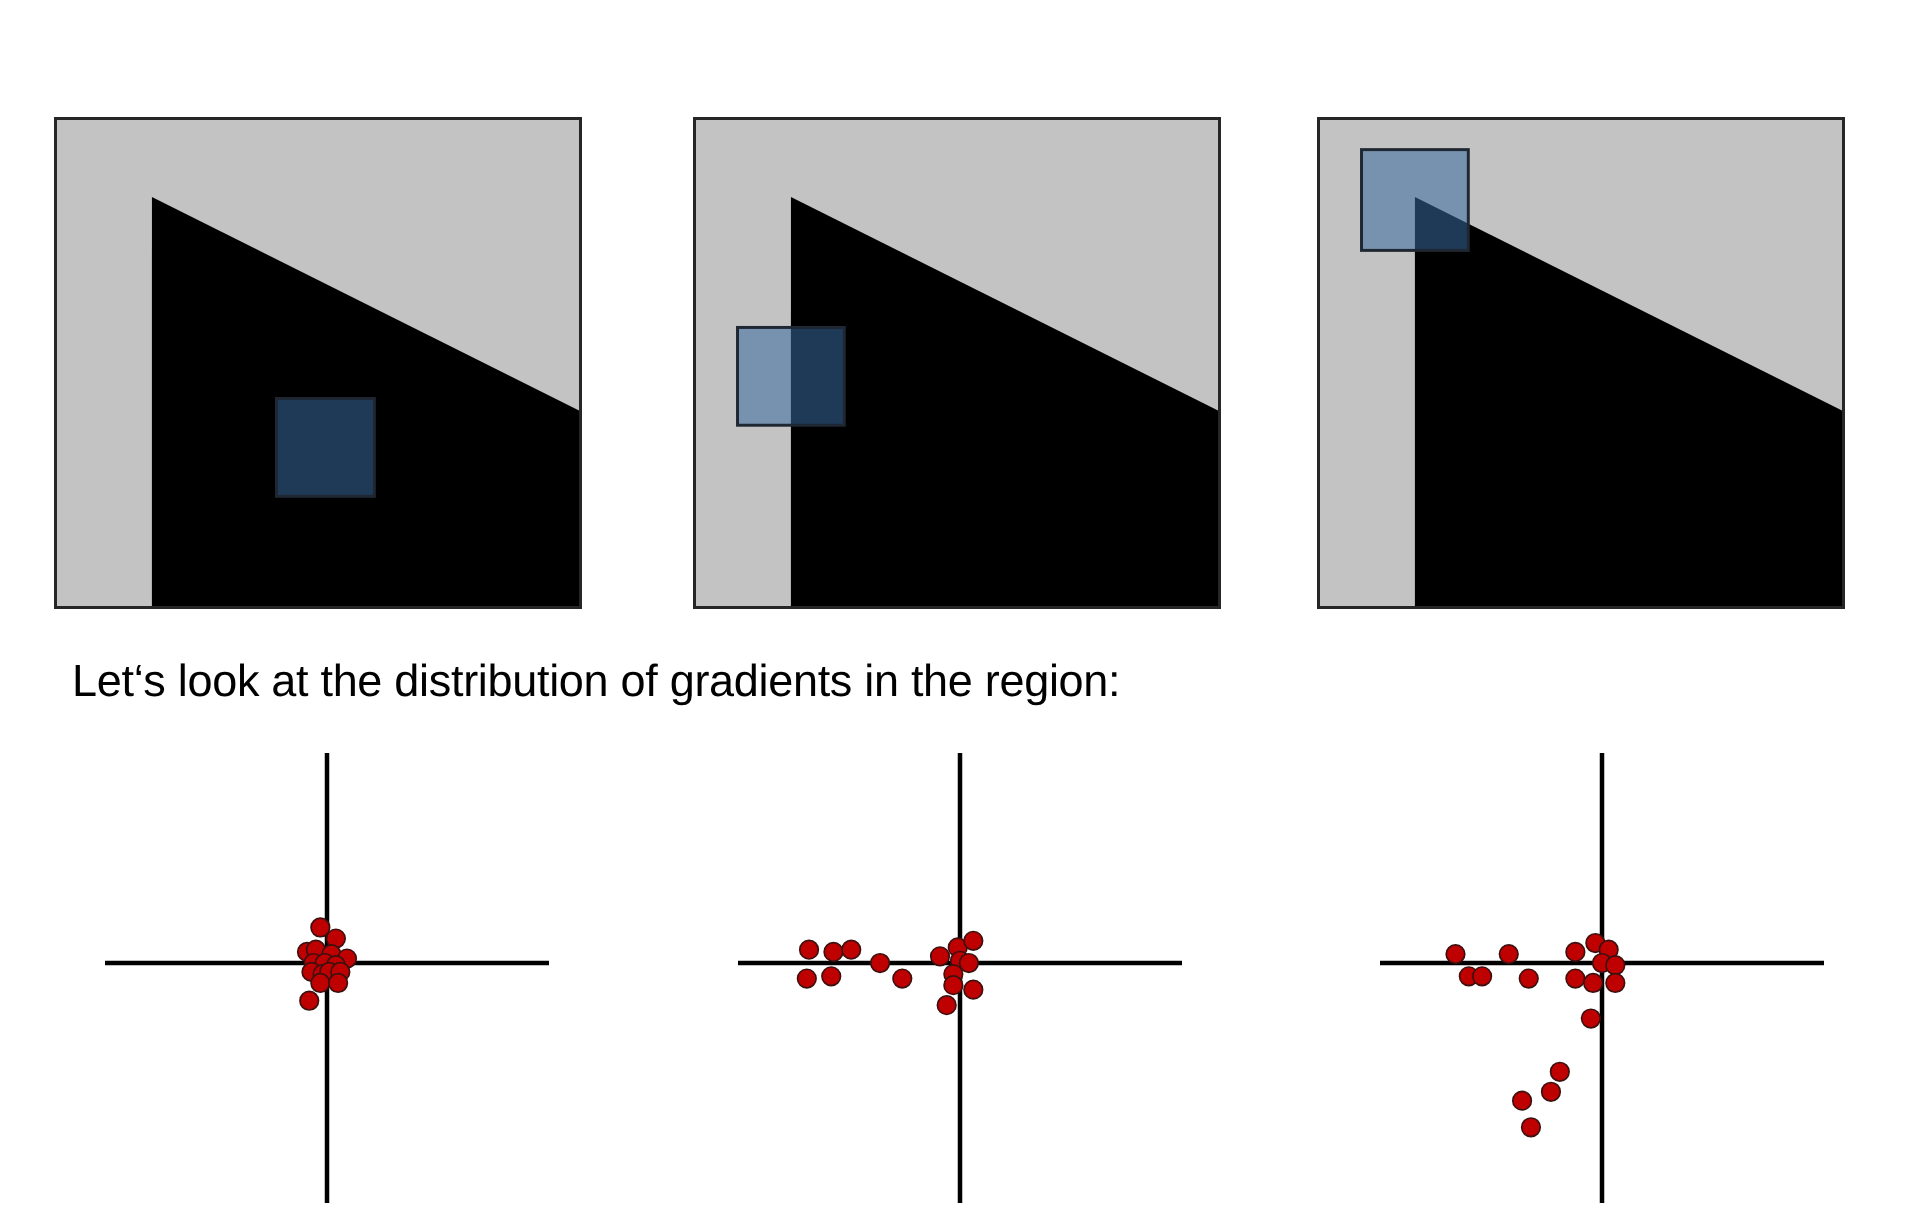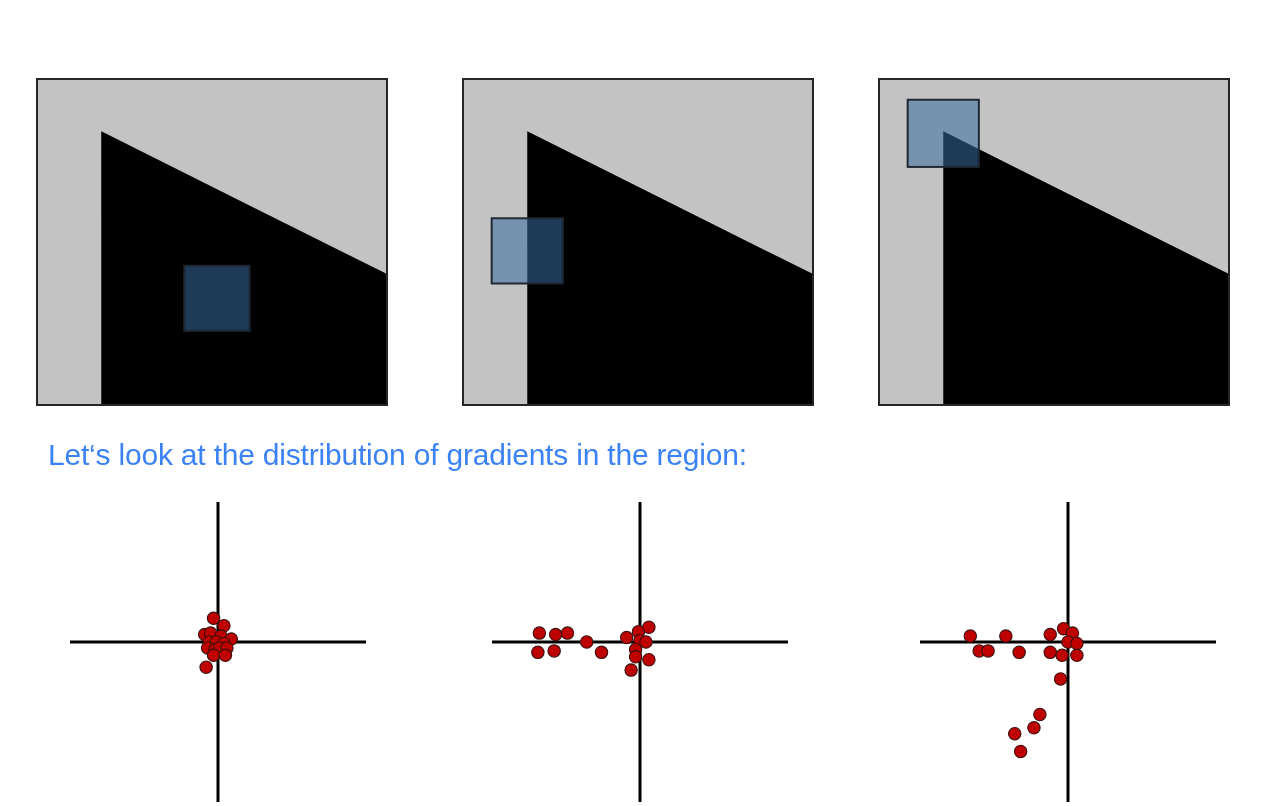--- a/index.html
+++ b/index.html
@@ -53,21 +53,21 @@
     display: block;
   }
 
   
   .caption {
     position: absolute;
     left: 48px;
     top: 434px;
     font-size: 30px;
     line-height: 42px;
-    color: #3b82f6;
+    color: #000000;
     font-family: "Liberation Sans", sans-serif;
     letter-spacing: -0.2px;
     white-space: nowrap;
   }
 
   
   .scatter-row {
     position: absolute;
     left: 0;
     top: 496px;

